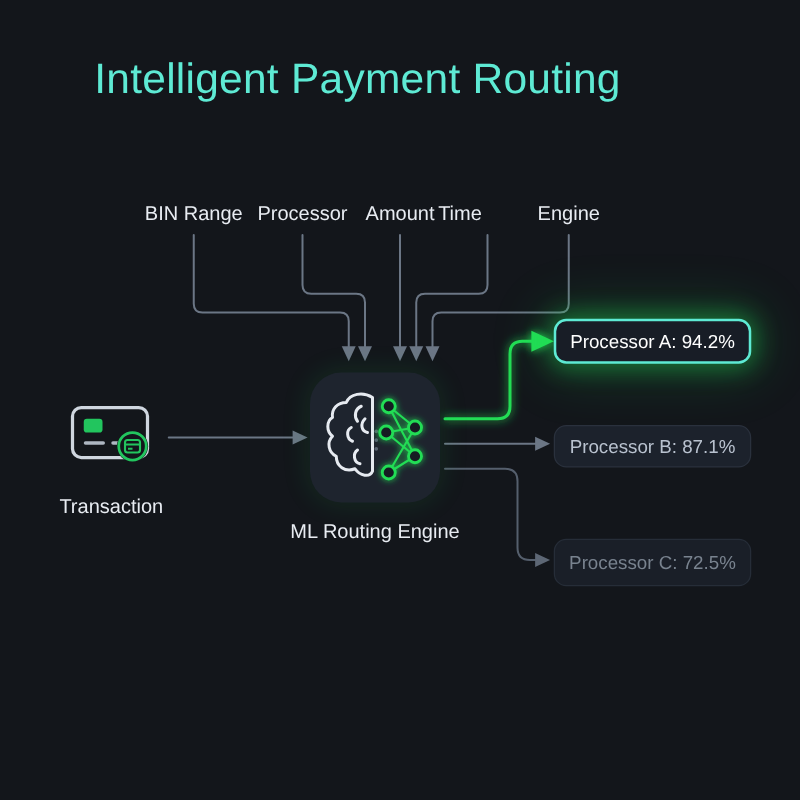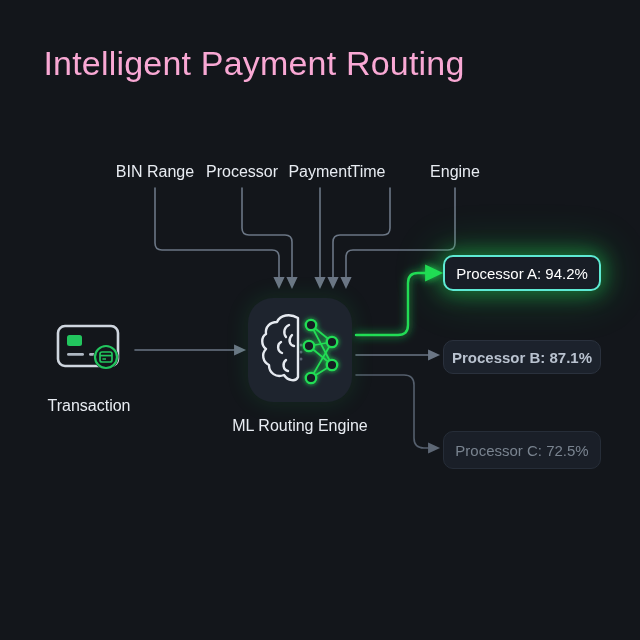--- a/index.html
+++ b/index.html
@@ -29,25 +29,26 @@
     pointer-events: none;
   }
 
   
   .title {
     position: absolute;
     left: 0;
     top: 44px;
     width: 508px;
     text-align: center;
-    color: #f9a8d4;
+    color: #5eead4;
     font-size: 34px;
     font-weight: 400;
     letter-spacing: 0.2px;
     white-space: nowrap;
+    padding-left: 32px;
   }
 
   
   .feature-label {
     position: absolute;
     top: 163px;
     transform: translateX(-50%);
     color: #e8ecf2;
     font-size: 16px;
     font-weight: 400;
@@ -116,21 +117,20 @@
                 0 0 44px 10px rgba(34, 221, 85, 0.16);
   }
   .pill-b {
     left: 443px;
     top: 340px;
     width: 158px;
     height: 34px;
     background: #1c222c;
     border: 1px solid #2a313d;
     color: #b9c2cf;
-    font-weight: bold;
   }
   .pill-c {
     left: 443px;
     top: 431px;
     width: 158px;
     height: 38px;
     background: #1a1f28;
     border: 1px solid #262d38;
     color: #79838f;
   }
@@ -183,21 +183,21 @@
       <path d="M356,375 L404,375 Q414,375 414,385 L414,438 Q414,448 424,448 L434,448" marker-end="url(#arrowGrayDim)"></path>
     </g>
 
     <g fill="none" stroke="#22dd55" stroke-width="2.4" stroke-linecap="round" stroke-linejoin="round" filter="url(#greenGlow)">
       <path d="M356,335 L398,335 Q408,335 408,325 L408,283 Q408,273 418,273 L434,273" marker-end="url(#arrowGreen)"></path>
     </g>
   </svg>
 
   <div class="feature-label" style="left:155px">BIN Range</div>
   <div class="feature-label" style="left:242px">Processor</div>
-  <div class="feature-label" style="left:320px">Payment</div>
+  <div class="feature-label" style="left:320px">Amount</div>
   <div class="feature-label" style="left:368px">Time</div>
   <div class="feature-label" style="left:455px">Engine</div>
 
   <div class="txn-card">
     <svg width="68" height="46" viewBox="0 0 68 46" xmlns="http://www.w3.org/2000/svg">
       <rect x="2" y="2" width="60" height="40" rx="7" fill="none" stroke="#cfd6df" stroke-width="2.6"></rect>
       <rect x="11" y="11" width="15" height="11" rx="2.5" fill="#22c55e"></rect>
       <rect x="11" y="29" width="17" height="2.8" rx="1.4" fill="#aeb7c2"></rect>
       <rect x="33" y="29" width="14" height="2.8" rx="1.4" fill="#aeb7c2"></rect>
       <circle cx="50" cy="33" r="12.5" fill="#13161b"></circle>

